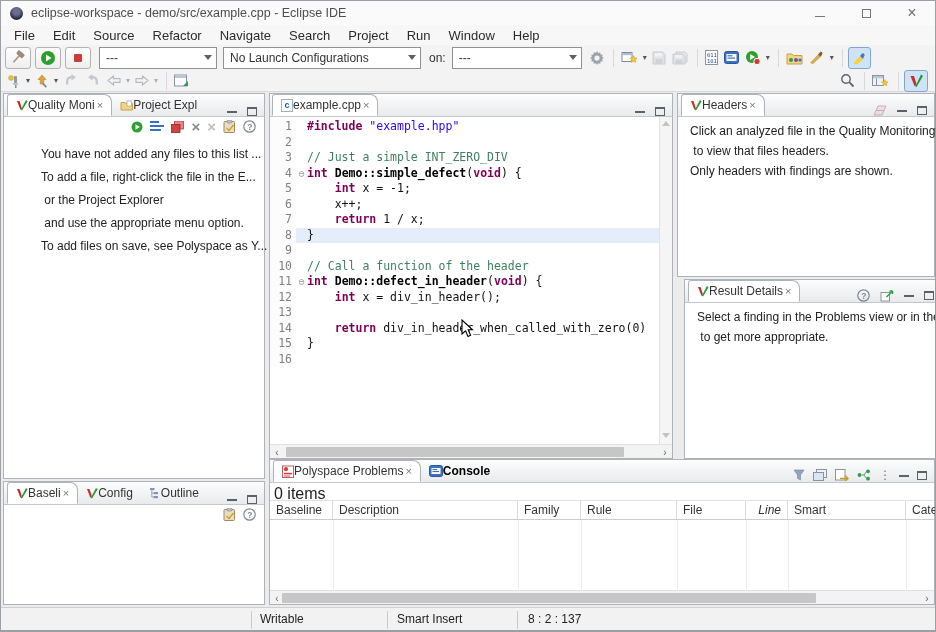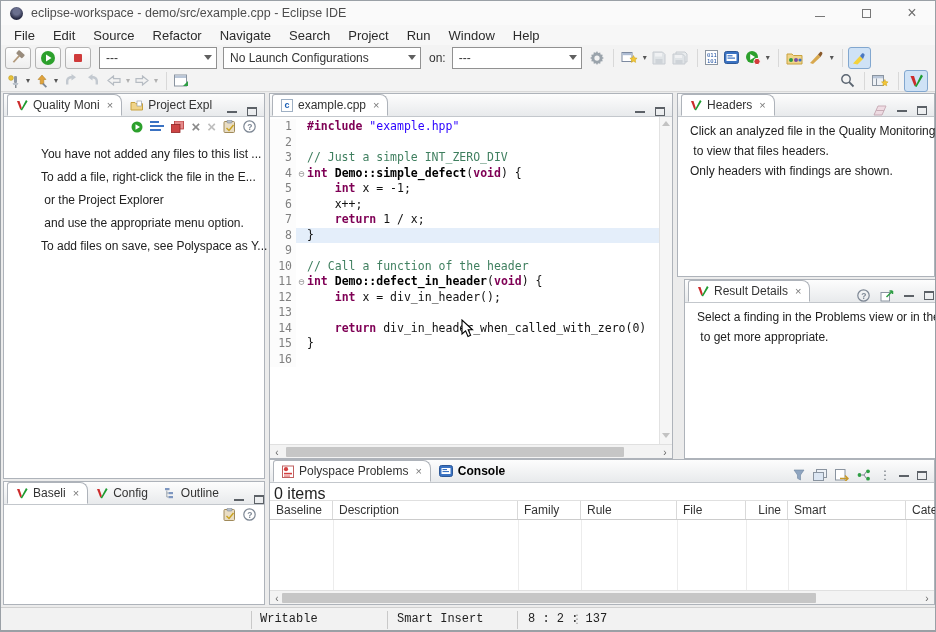--- a/index.html
+++ b/index.html
@@ -30,21 +30,21 @@
          padding:0 4px 0 6px;margin-right:6px;}
   .combo .cbx-label{flex:1;overflow:hidden;white-space:nowrap;}
   .combo-caret{width:0;height:0;border-left:4px solid transparent;border-right:4px solid transparent;border-top:5px solid #606060;margin-left:8px;}
   .tsep{width:1px;height:18px;background:#d8d8d8;margin:0 5px;}
   .onlabel{font-size:12px;color:#333;margin:0 6px 0 2px;}
   .selbox{height:22px;padding:0 3px;display:flex;align-items:center;background:#cfe2f6;border:1px solid #82a7cf;border-radius:3px;margin-right:3px;}
   .tb2-right{margin-left:auto;display:flex;align-items:center;padding-right:4px;}
   
   .panel{position:absolute;background:#fff;border:1px solid #aeb3ba;}
   .tabbar{height:23px;background:linear-gradient(#fdfdfd,#e8eaec);border-bottom:1px solid #c3c7cc;display:flex;align-items:flex-end;padding-left:3px;}
-  .vtab{height:22px;display:flex;align-items:center;gap:5px;padding:0 8px;font-size:12px;color:#333;white-space:nowrap;}
+  .vtab{height:22px;display:flex;align-items:center;padding:0 8px;font-size:12px;color:#333;white-space:nowrap;}
   .vtab.active{background:#fff;border:1px solid #aeb3ba;border-bottom:1px solid #fff;border-radius:3px 8px 0 0;}
   .tab-close{font-size:11px;color:#777;margin-left:2px;}
   .mmgroup{margin-left:auto;display:flex;align-items:center;gap:10px;padding:0 7px;}
   .mm-min{width:10px;height:3px;border-bottom:2.5px solid #5c6167;}
   .mm-max{width:10px;height:9px;border:1.3px solid #5c6167;border-top-width:2.5px;}
   .viewtools{height:19px;display:flex;align-items:center;justify-content:flex-end;gap:7px;padding-right:8px;background:#fff;}
   .msg-line{font-size:12px;color:#222;padding:3px 0 3px 12px;white-space:pre;}
   .qm-body .msg-line{padding-top:4.5px;padding-bottom:4.5px;padding-left:37px;}
   
   #editor .tabbar{padding-left:2px;}
@@ -66,21 +66,21 @@
   .hscroll{position:relative;height:14px;background:#f3f3f3;border-top:1px solid #e0e0e0;font-size:10px;color:#666;}
   .hs-arrow{position:absolute;top:0;width:14px;height:14px;display:flex;align-items:center;justify-content:center;}
   .hs-thumb{position:absolute;top:2px;height:10px;background:#c6c6c6;border-radius:1px;}
   
   .items-row{height:17px;font-size:16px;color:#222;padding:2px 0 0 4px;background:#fff;}
   .phead{display:flex;height:20px;border-top:1px solid #e0e0e0;border-bottom:1px solid #cccccc;background:#fff;}
   .pcol{font-size:12px;color:#333;padding:2px 0 0 6px;border-right:1px solid #d9d9d9;overflow:hidden;white-space:nowrap;flex:none;}
   .pbody{position:relative;height:70px;background:#fff;}
   .pgrid{position:absolute;top:0;bottom:0;width:1px;background:#ececec;}
   
-  .statusbar{position:absolute;left:0;top:606px;width:100%;height:25px;background:#f2f2f2;border-top:1px solid #cfcfcf;font-size:12px;color:#222;font-family:Liberation Mono, monospace;}
+  .statusbar{position:absolute;left:0;top:606px;width:100%;height:25px;background:#f2f2f2;border-top:1px solid #cfcfcf;font-size:12px;color:#222;}
   .st-sep{position:absolute;top:3px;bottom:3px;width:1px;background:#c9c9c9;}
   .st-text{position:absolute;top:4px;}
   .bottom-edge{position:absolute;left:0;bottom:0;width:100%;height:2px;background:#9b9fa4;}
   
   .gray-x{font-size:13px;font-weight:bold;color:#8a8a8a;line-height:1;}
   .cfile{display:inline-flex;width:12px;height:13px;border:1px solid #9fb0c4;background:#fff;color:#1b5fb5;
          font-size:9px;font-weight:bold;align-items:center;justify-content:center;}
   .cursor{position:absolute;left:459px;top:318px;z-index:50;}
 </style>
 </head>
@@ -545,21 +545,21 @@
         <span class="mm-max"></span>
       </div>
     </div>
     <div class="items-row">0 items</div>
     <div class="phead">
         <div class="pcol" style="width: 63px;">Baseline</div>
         <div class="pcol" style="width: 185px;">Description</div>
         <div class="pcol" style="width: 63px;">Family</div>
         <div class="pcol" style="width: 96px;">Rule</div>
         <div class="pcol" style="width: 69px;">File</div>
-        <div class="pcol" style="width: 42px; text-align: right; padding-right: 6px;">Line</div>
+        <div class="pcol" style="width: 42px; text-align: right; padding-right: 6px; font-style: italic;">Line</div>
         <div class="pcol" style="width: 118px;">Smart</div>
         <div class="pcol" style="width: 40px;">Cate</div>
       </div>
     <div class="pbody">
         <div class="pgrid" style="left: 63px;"></div>
         <div class="pgrid" style="left: 248px;"></div>
         <div class="pgrid" style="left: 311px;"></div>
         <div class="pgrid" style="left: 407px;"></div>
         <div class="pgrid" style="left: 476px;"></div>
         <div class="pgrid" style="left: 518px;"></div>

